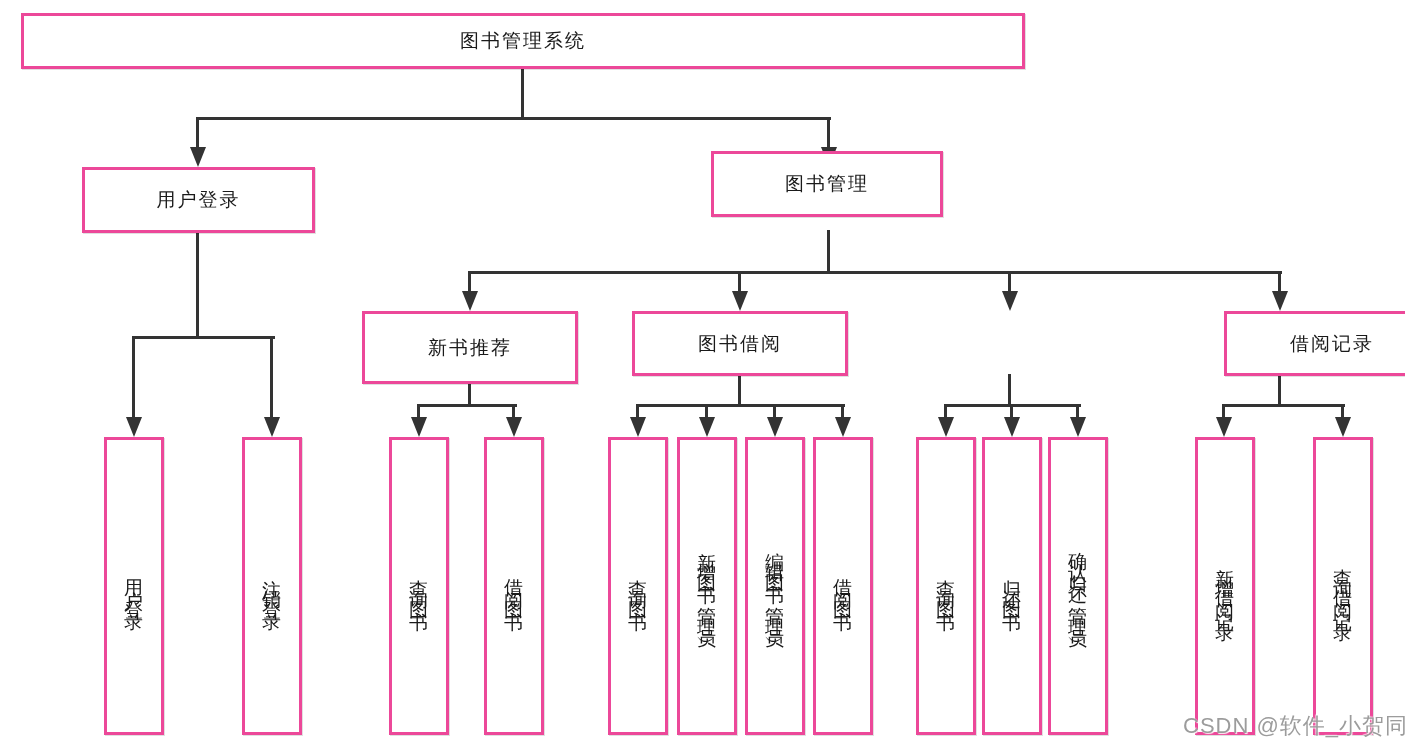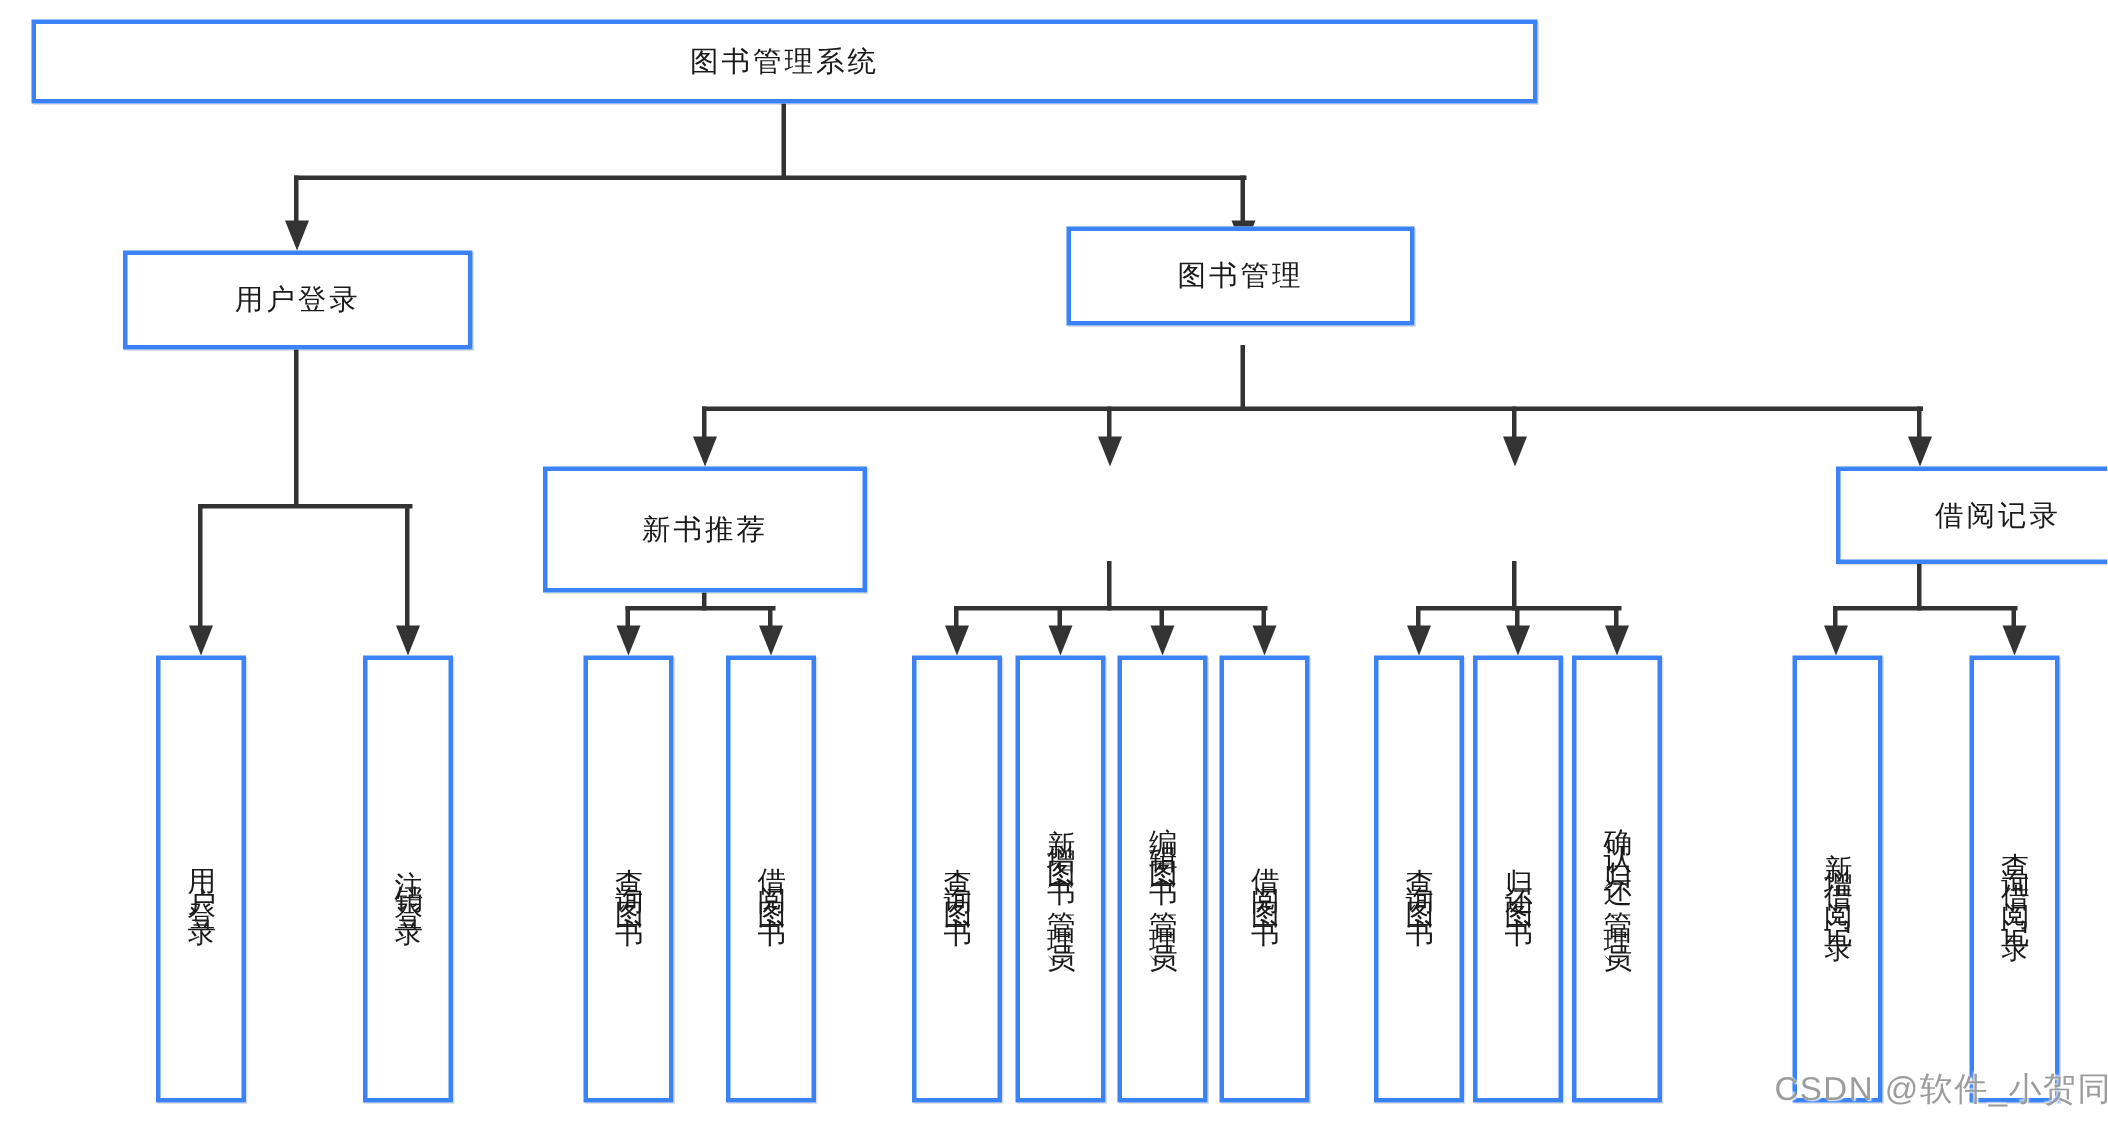--- a/index.html
+++ b/index.html
@@ -3,21 +3,21 @@
 <meta charset="utf-8">
 <style>
   html,body{margin:0;padding:0;background:#ffffff;}
   .stage{
     position:relative;width:1405px;height:747px;background:#ffffff;
     font-family:"Liberation Sans","DejaVu Sans",sans-serif;color:#1a1a1a;
     overflow:hidden;
   }
   .node{
     position:absolute;box-sizing:border-box;background:#ffffff;
-    border:3px solid #3b82f6;display:flex;align-items:center;justify-content:center;
+    border:3px solid #ec4899;display:flex;align-items:center;justify-content:center;
     font-size:19px;letter-spacing:2px;white-space:nowrap;z-index:2;
     box-shadow:1px 1px 0 rgba(0,0,0,0.12);
   }
   .leaf span{
     writing-mode:vertical-rl;text-orientation:mixed;
     letter-spacing:11px;line-height:1;font-size:19px;
   }
   .l{position:absolute;background:#333333;z-index:1;}
   .arw{
     position:absolute;width:0;height:0;z-index:1;
@@ -92,21 +92,22 @@
   <div class="l" style="left:1222px;top:404px;width:3px;height:17px"></div>
   <div class="arw" style="left:1216px;top:417px"></div>
   <div class="l" style="left:1341px;top:404px;width:3px;height:17px"></div>
   <div class="arw" style="left:1335px;top:417px"></div>
 
   <div class="node" style="left:21px;top:13px;width:1004px;height:56px">图书管理系统</div>
 
   <div class="node" style="left:82px;top:167px;width:233px;height:66px">用户登录</div>
   <div class="node" style="left:711px;top:151px;width:232px;height:66px">图书管理</div>
 
-  <div class="node" style="left:362px;top:311px;width:216px;height:84px">新书推荐</div>
+  <div class="node" style="left:362px;top:311px;width:216px;height:73px">新书推荐</div>
+  <div class="node" style="left:632px;top:311px;width:216px;height:65px">图书借阅</div>
   <div class="node" style="left:1224px;top:311px;width:216px;height:65px">借阅记录</div>
 
   <div class="node leaf" style="left:104px;top:437px;width:60px;height:298px">
       <span>用户登录</span>
     </div>
   <div class="node leaf" style="left:242px;top:437px;width:60px;height:298px">
       <span>注销登录</span>
     </div>
 
   <div class="node leaf" style="left:389px;top:437px;width:60px;height:298px">

